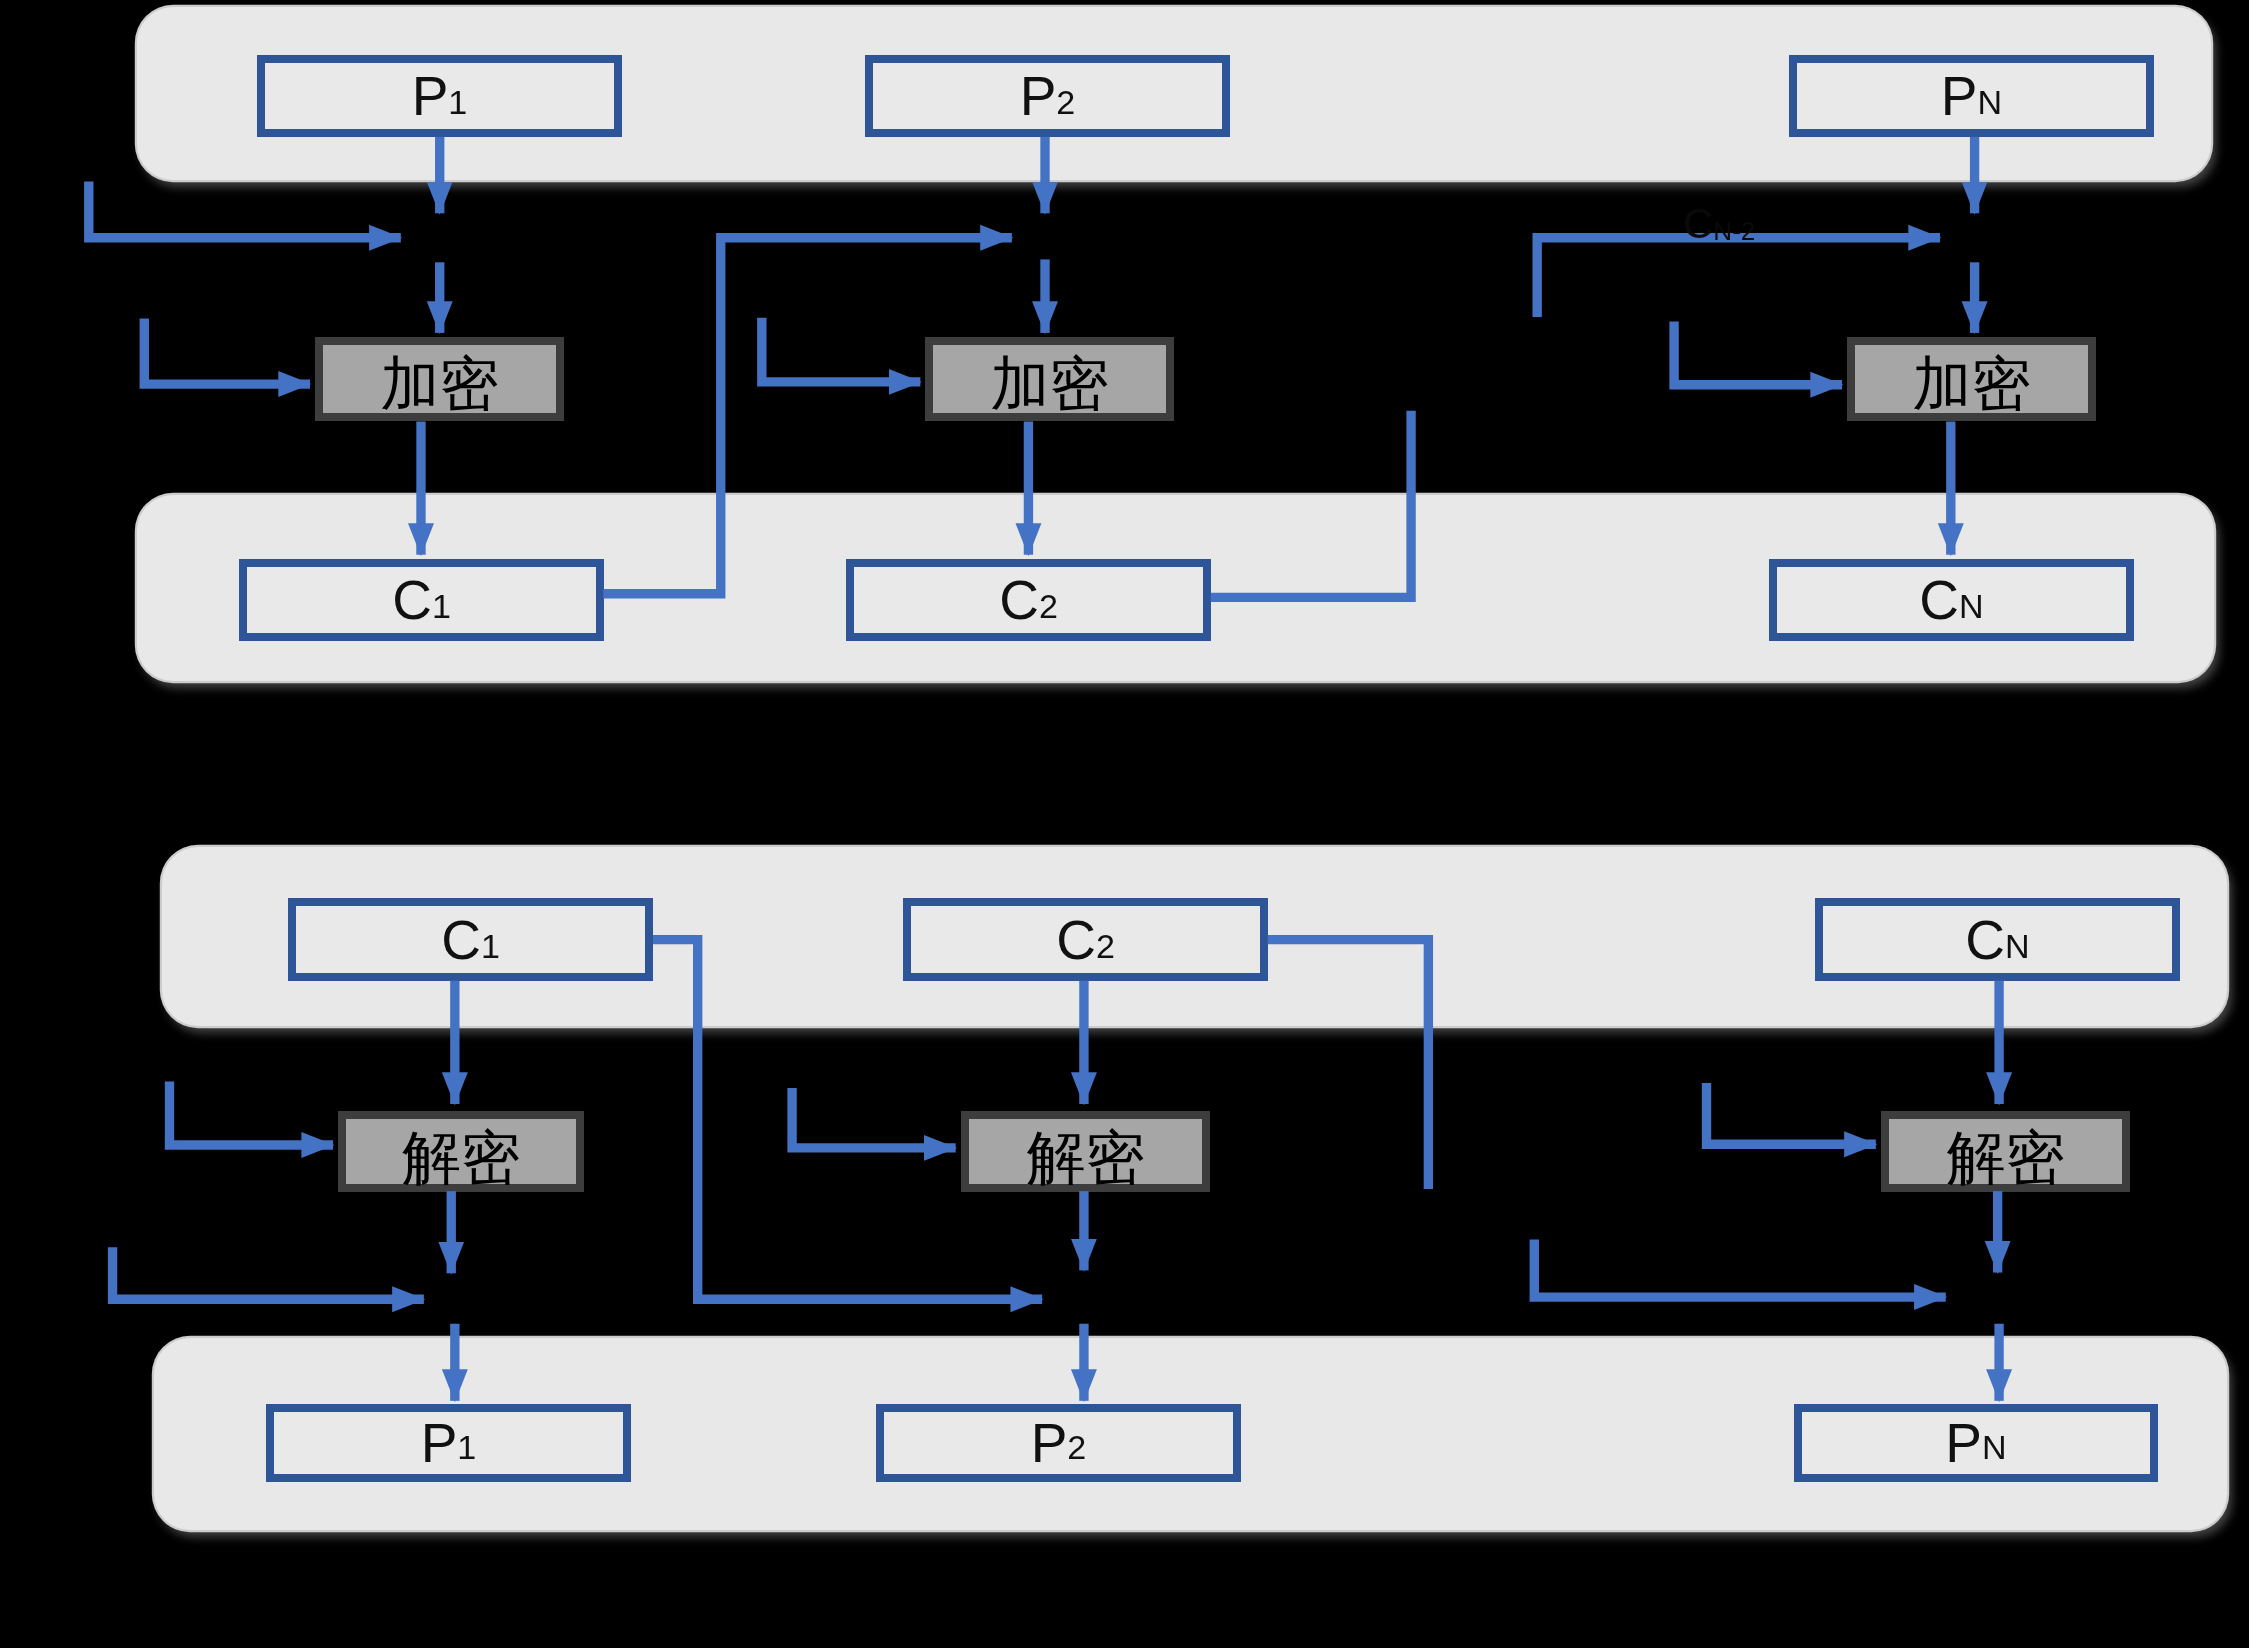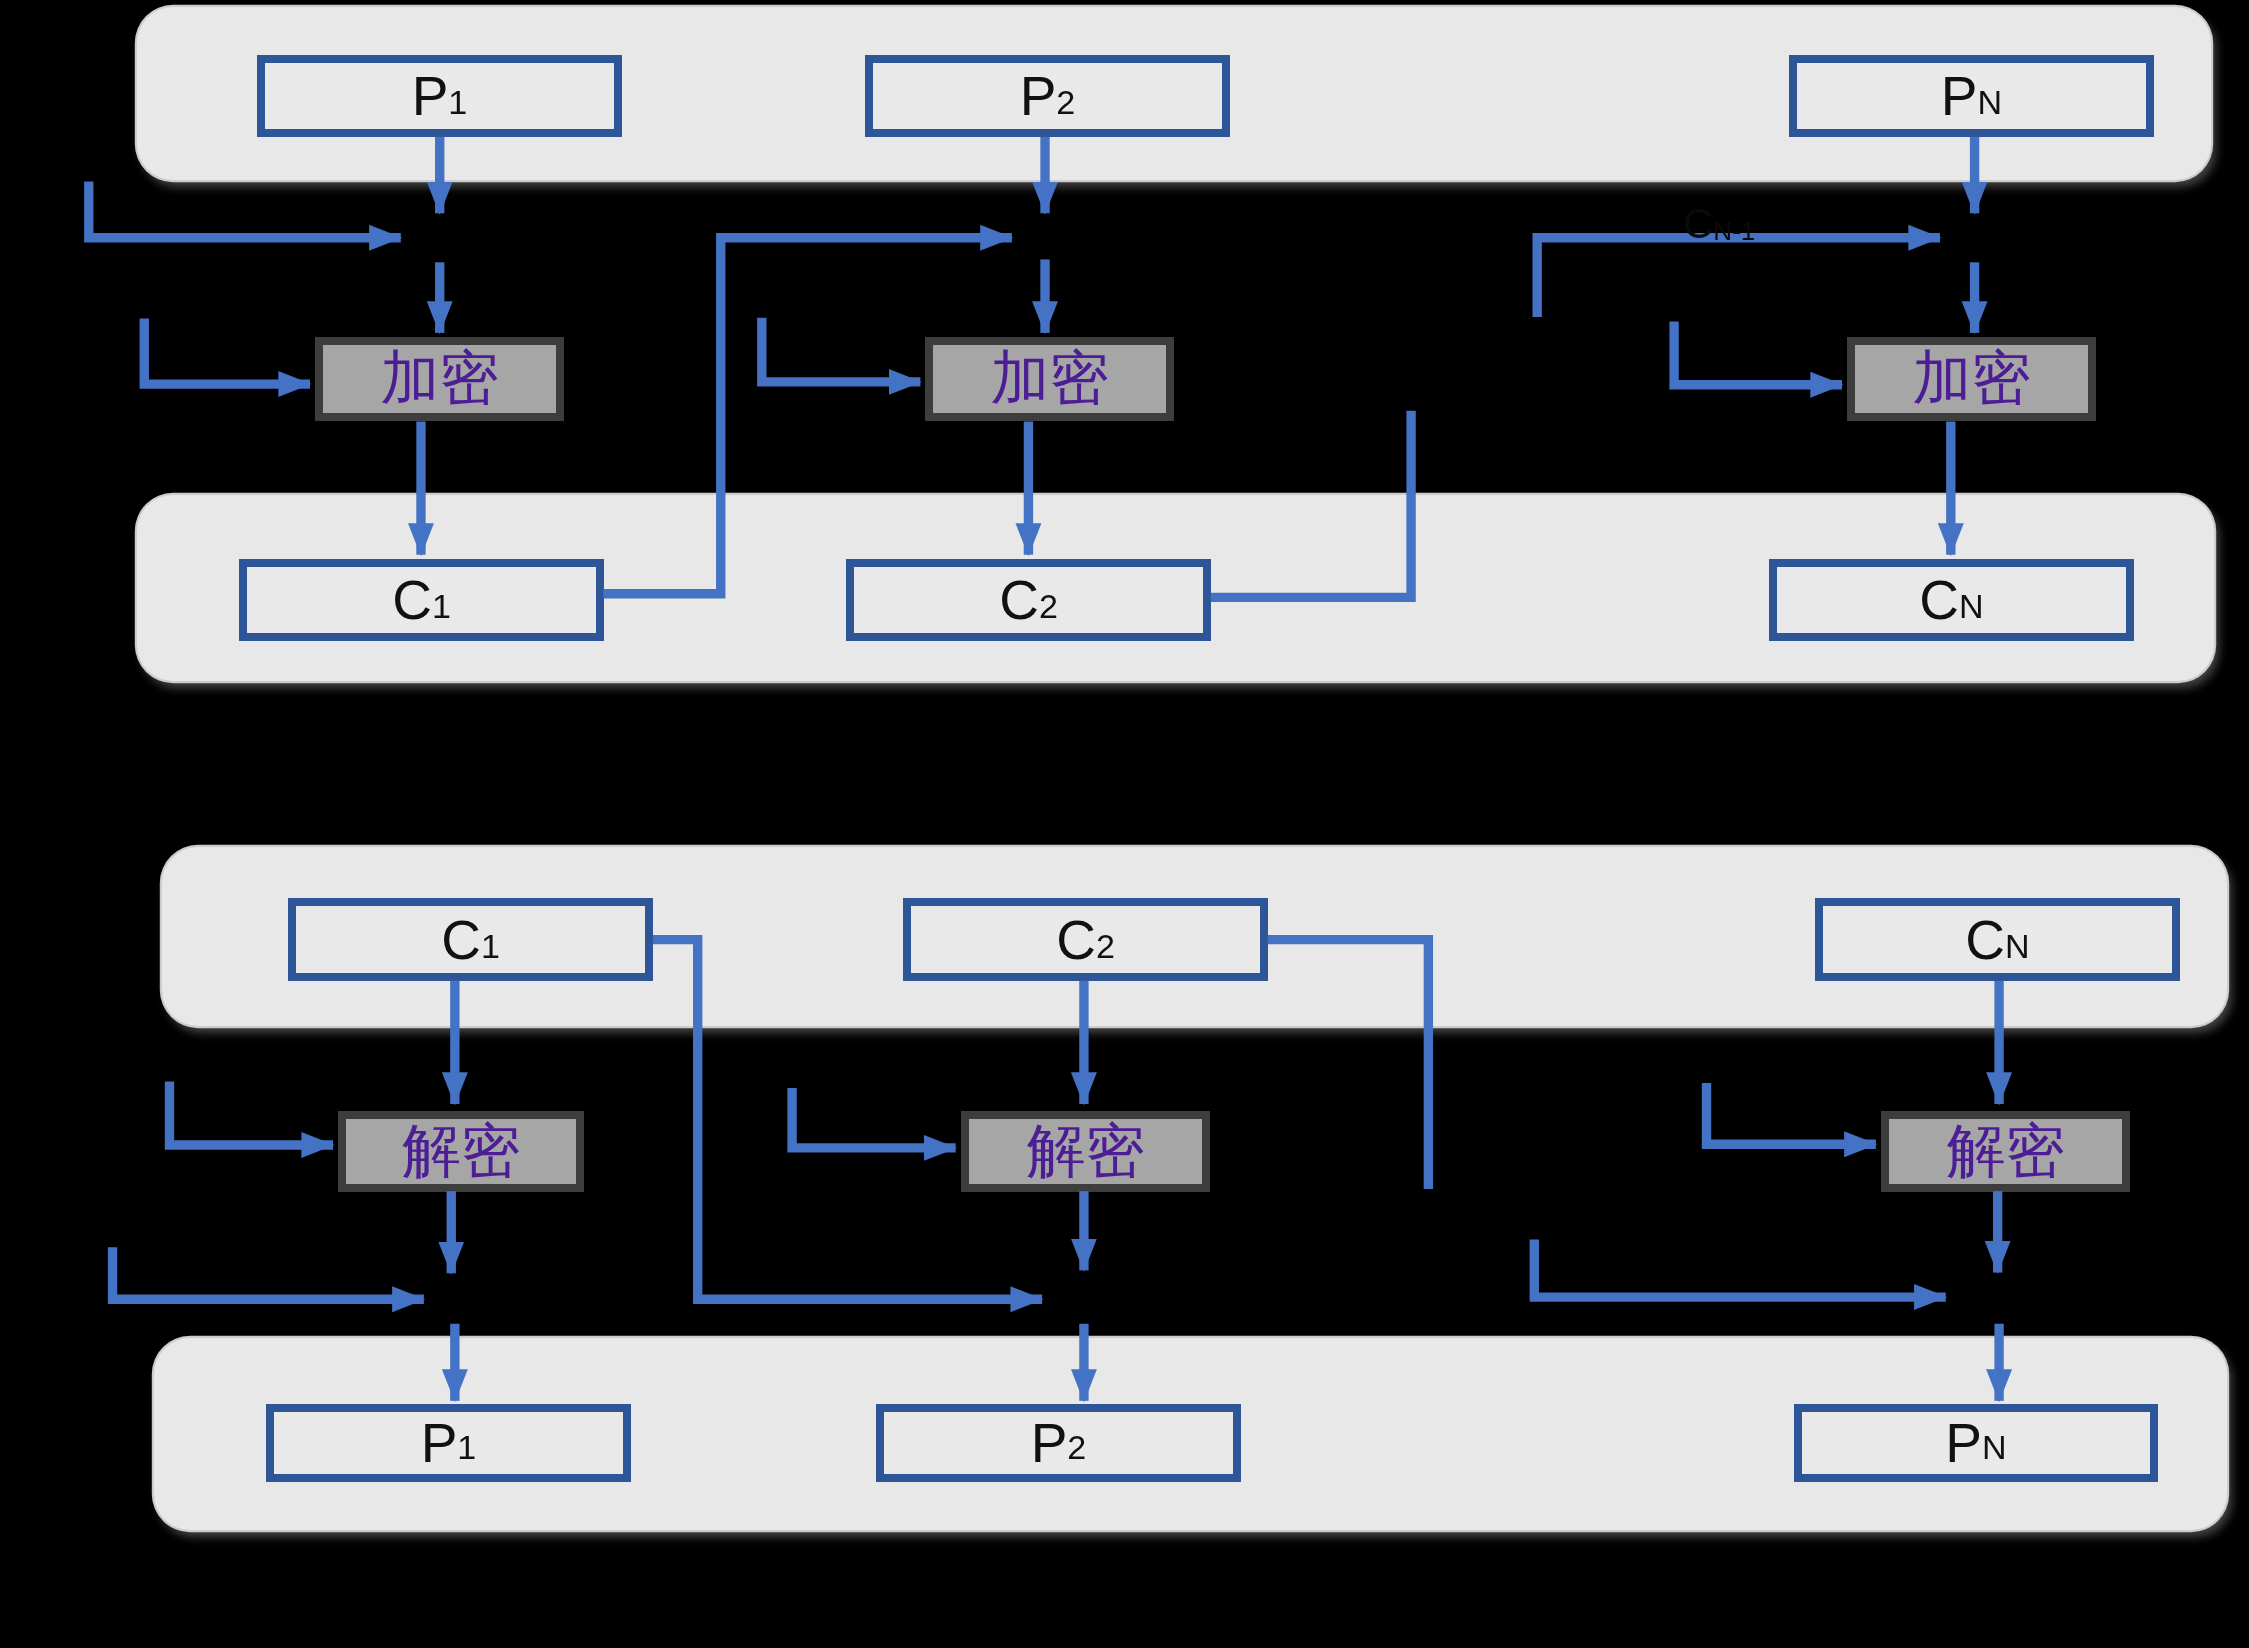--- a/index.html
+++ b/index.html
@@ -17,22 +17,22 @@
   html,body{margin:0;padding:0;background:var(--background);}
   #stage{position:relative;width:2250px;height:1648px;background:var(--background);
          font-family:"Liberation Sans","DejaVu Sans",sans-serif;overflow:hidden;}
   .band{position:absolute;background:var(--band-fill);border-radius:36px;
         box-shadow:0 0 0 2.2px var(--band-edge), 4.3px 6.5px 10px rgba(150,150,150,.45);z-index:1;}
   .blk{position:absolute;background:var(--block-fill);border:8px solid var(--block-border);
        box-sizing:border-box;display:flex;align-items:center;justify-content:center;
        color:var(--text);font-size:55px;z-index:2;}
   .blk .sub{font-size:0.62em;align-self:flex-end;padding-bottom:7.2px;}
   .proc{position:absolute;background:var(--process-fill);border:8px solid var(--process-border);
-        box-sizing:border-box;display:flex;align-items:center;justify-content:center;
-        color:#4c1d95;font-size:59px;font-family:"Liberation Serif","DejaVu Serif",serif;z-index:2;}
+        box-sizing:border-box;display:flex;align-items:flex-start;justify-content:center;
+        color:#000000;font-size:59px;font-family:"Liberation Serif","DejaVu Serif",serif;z-index:2;}
   #arrows{position:absolute;left:0;top:0;z-index:3;}
   #arrows polyline{fill:none;stroke:var(--arrow);stroke-width:13px;}
   #arrows .ah{fill:var(--arrow);}
   .ghost{position:absolute;z-index:4;color:var(--hidden-label);font-size:42px;
          display:flex;align-items:flex-end;line-height:1;}
   .ghost .sub{font-size:0.62em;padding-bottom:1.4px;}
 </style>
 </head>
 <body>
 
@@ -152,17 +152,17 @@
     <polyline points="906,1304 968,1304 968,1803 1446,1803" marker-end="url(#m)"></polyline>
     <polyline points="1759,1304 1982,1304 1982,1650"></polyline>
     <polyline points="2129,1720 2129,1800 2700,1800" marker-end="url(#m)"></polyline>
     <polyline points="631,1837 631,1944" marker-end="url(#m)"></polyline>
     <polyline points="1504,1837 1504,1944" marker-end="url(#m)"></polyline>
     <polyline points="2774,1837 2774,1944" marker-end="url(#m)"></polyline>
   </svg>
 
   <div class="ghost" style="left:1683px;top:203px;height:42px;">
     <span>C</span>
-      <span class="sub">N-1</span>
+      <span class="sub">N-2</span>
   </div>
 
 </div>
 
 
 </body></html>

